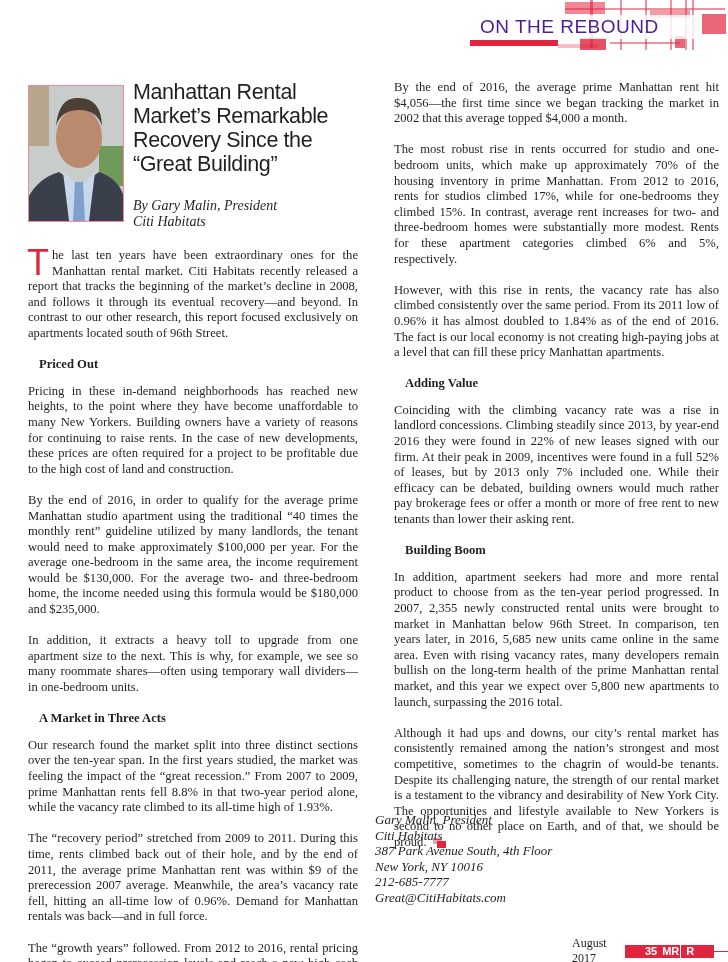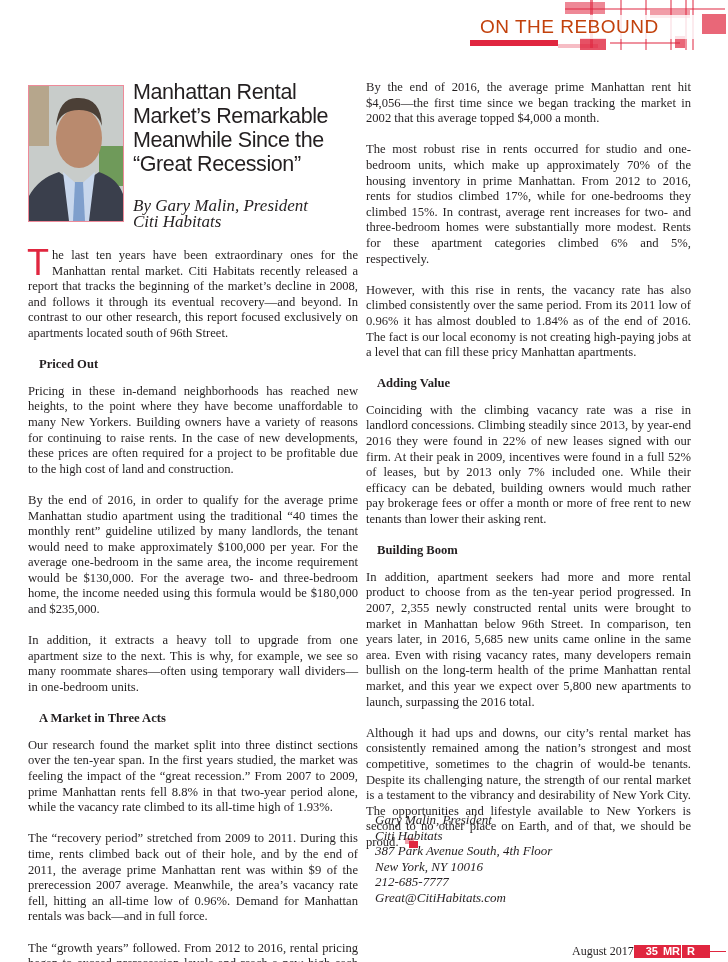--- a/index.html
+++ b/index.html
@@ -2,41 +2,41 @@
 <html><head>
 <meta charset="utf-8">
 <style>
   html, body { margin: 0; padding: 0; background: #ffffff; }
   body { width: 728px; height: 962px; position: relative; overflow: hidden;
          font-family: "Liberation Serif", "DejaVu Serif", serif; color: #231f20; }
   .banner { position: absolute; left: 470px; top: 0; width: 258px; height: 50px; }
   .banner .bg { position: absolute; inset: 0; }
   .banner .title { position: absolute; left: 8px; top: 15px; height: 24px; width: 220px;
                    background: rgba(255,255,255,0.82); font-family: "Liberation Sans", "DejaVu Sans", sans-serif;
-                   font-size: 19px; letter-spacing: 0.5px; color: #c2410c; line-height: 24px; padding-left: 2px; }
+                   font-size: 19px; letter-spacing: 0.5px; color: #4c1d95; line-height: 24px; padding-left: 2px; }
   .col { position: absolute; font-size: 12.6px; line-height: 15.6px; text-align: justify; }
   .left-col { left: 28px; top: 248px; width: 330px; }
-  .right-col { left: 366px; top: 80px; width: 325px; }
+  .right-col { left: 394px; top: 80px; width: 325px; }
   .para { margin: 0 0 15.6px 0; }
   .heading { font-weight: bold; margin: 11px; }
   .photo { position: absolute; left: 28px; top: 85px; width: 94px; height: 135px;
            border: 1px solid #ee8a99; overflow: hidden; background: #cfd3d2; }
   .headline { position: absolute; left: 133px; top: 80px; width: 230px; font-family: "Liberation Sans", "DejaVu Sans", sans-serif;
               font-size: 21.5px; line-height: 24px; color: #231f20; letter-spacing: -0.4px; }
-  .byline { position: absolute; left: 133px; top: 198px; font-style: italic; font-size: 17px; line-height: 15.5px; }
+  .byline { position: absolute; left: 133px; top: 198px; font-style: italic; font-size: 14px; line-height: 15.5px; }
   .dropcap { float: left; font-family: "Liberation Sans", "DejaVu Sans", sans-serif; font-size: 36px; line-height: 28px;
              color: #e0263f; margin: 1px 3px 0 -1px; font-weight: normal; }
   .endmark { display: inline-block; position: relative; width: 14px; height: 9px; vertical-align: -1px; margin-left: 6px; }
   .endmark .a { position: absolute; left: 0; top: 0; width: 9px; height: 6px; background: #f0a0aa; }
   .endmark .b { position: absolute; left: 4px; top: 3px; width: 9px; height: 7px; background: #e0263f; }
   .sig { position: absolute; left: 375px; top: 812px; font-style: italic; font-size: 13px; line-height: 15.5px; }
   .footer { position: absolute; left: 572px; top: 944px; height: 14px; display: flex; align-items: center; }
   .footer .date { font-size: 12px; }
   .footer .pagebox { background: #e0263f; color: #fff; font-family: "Liberation Sans", "DejaVu Sans", sans-serif;
-                     font-weight: bold; font-size: 11px; height: 13px; line-height: 13px; padding: 0 12px; width: 52px; display: flex; gap: 5px; }
+                     font-weight: bold; font-size: 11px; height: 13px; line-height: 13px; padding: 0 20px; width: 52px; display: flex; gap: 5px; }
   .footer .pagebox .mr { border-right: 1px solid #fff; padding-right: 1px; }
   .footer .rule { width: 16px; height: 1px; background: #e0263f; }
 </style>
 </head>
 <body>
 
 <div class="banner">
   <svg class="bg" width="258" height="50">
     <rect x="95" y="2" width="40" height="12" fill="#e0263f" opacity="0.55"></rect>
     <rect x="120" y="0" width="3" height="48" fill="#e0263f" opacity="0.6"></rect>
@@ -63,21 +63,21 @@
     <rect x="0" y="0" width="20" height="60" fill="#b6a68c"></rect>
     <rect x="70" y="60" width="24" height="40" fill="#6f9a5a"></rect>
     <ellipse cx="50" cy="52" rx="23" ry="30" fill="#b98a6e"></ellipse>
     <path d="M27 40 Q30 10 50 12 Q72 12 73 40 Q68 24 50 24 Q32 24 27 40Z" fill="#4b3f36"></path>
     <path d="M0 135 L0 110 Q10 92 30 86 L50 100 L70 86 Q88 92 94 108 L94 135Z" fill="#3a3f4c"></path>
     <path d="M34 86 L50 100 L66 86 L60 135 L40 135Z" fill="#c8d7ec"></path>
     <path d="M46 96 L54 96 L56 135 L44 135Z" fill="#7f9fcc"></path>
   </svg>
 </div>
 
-<div class="headline">Manhattan Rental Market’s Remarkable Meanwhile Since the “Great Recession”</div>
+<div class="headline">Manhattan Rental Market’s Remarkable Recovery Since the “Great Building”</div>
 
 <div class="byline">
   <div>By Gary Malin, President</div>
   <div>Citi Habitats</div>
 </div>
 
 <div class="col left-col">
   <p class="para">
     <span class="dropcap">T</span><span>he last ten years have been extraordinary ones for the Manhattan rental market. Citi Habitats recently released a report that tracks the beginning of the market’s decline in 2008, and follows it through its eventual recovery—and beyond. In contrast to our other research, this report focused exclusively on apartments located south of 96th Street.</span>
   </p>

